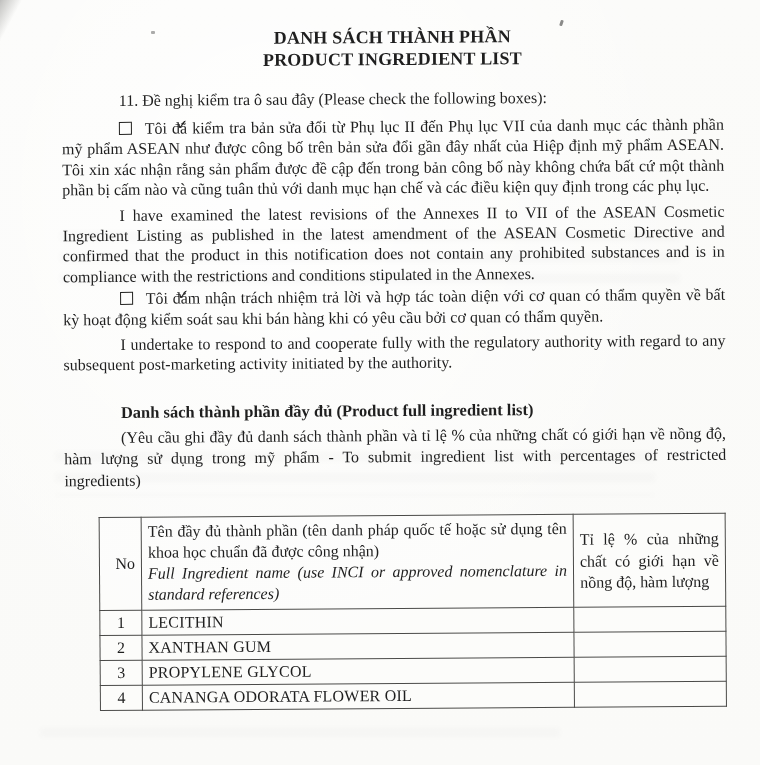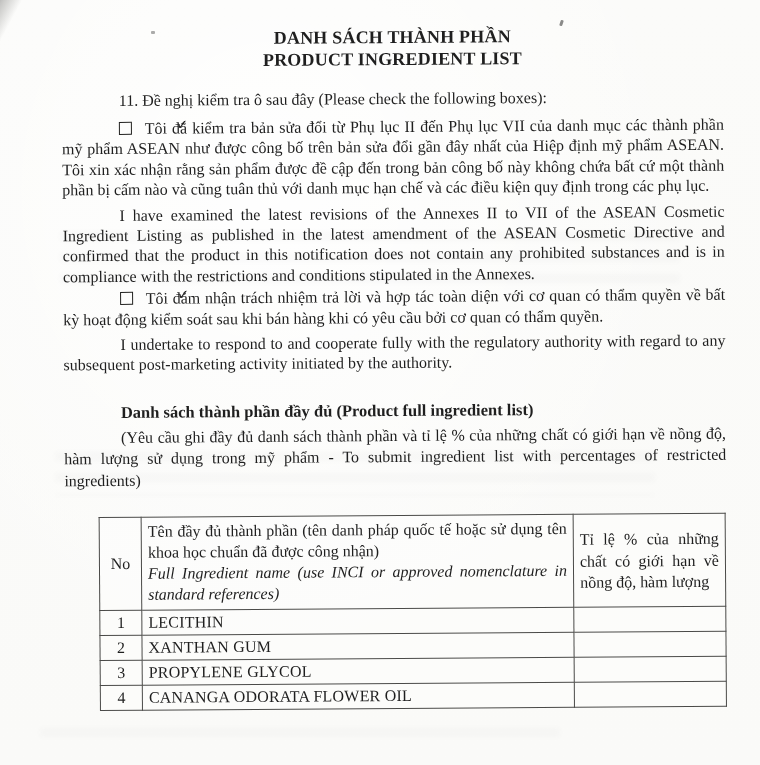--- a/index.html
+++ b/index.html
@@ -75,21 +75,21 @@
   table.ingredients td {
     border: 1.4px solid #4a4a48;
     padding: 1px 6px;
     font-size: 16px;
     vertical-align: middle;
     overflow: hidden;
   }
   col.c-no { width: 42px; }
   col.c-name { width: 432px; }
   col.c-pct { width: 152px; }
-  .th-no { text-align: center; font-size: 16.5px; border-radius: 15px; }
+  .th-no { text-align: right; font-size: 16.5px; border-radius: 15px; }
   .th-name { text-align: justify; line-height: 21px; padding-top: 3px !important; padding-bottom: 5px !important; }
   .th-name .en { font-style: italic; }
   .th-pct { text-align: justify; line-height: 21.5px; font-size: 16.5px; }
   .row-no { text-align: center; height: 22px; }
   .row-name { font-size: 16.5px; letter-spacing: .2px; }
 
   .bleed {
     position: absolute; pointer-events: none;
     background: repeating-linear-gradient(180deg, rgba(90,90,100,0.10) 0 9px, rgba(0,0,0,0) 9px 21px);
     filter: blur(2.5px); opacity: .28;

